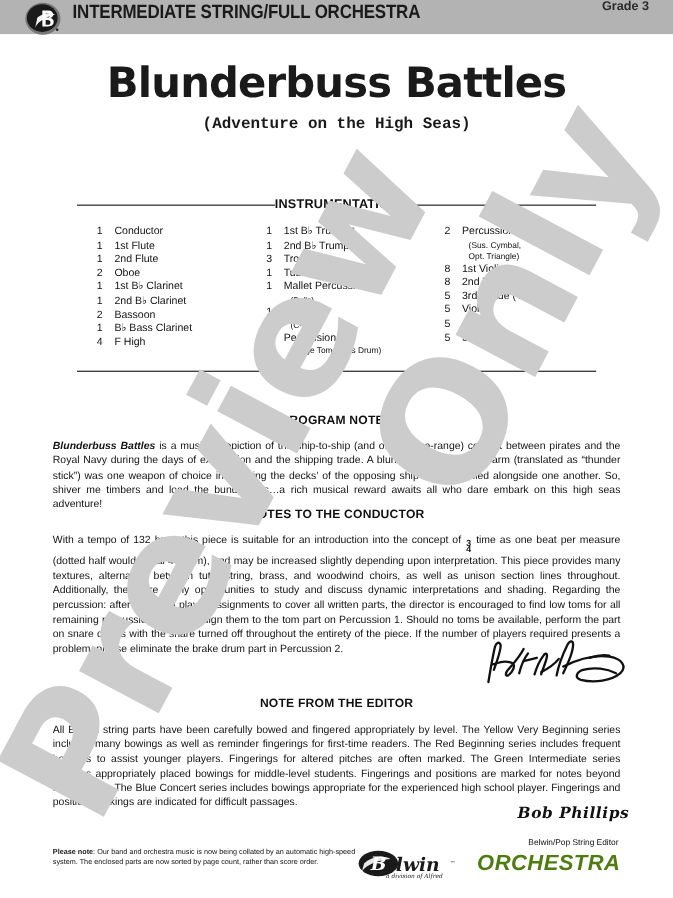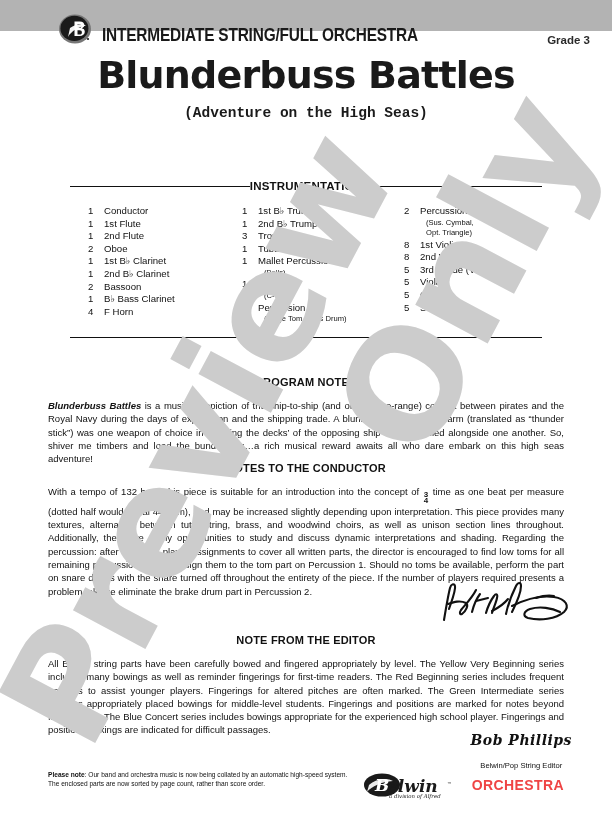--- a/index.html
+++ b/index.html
@@ -57,23 +57,22 @@
     height: 31px;
     background: #b3b3b3;
     z-index: 2;
   }
   .header-inner {
     position: absolute;
     left: 0; top: 0;
     width: 612px;
     height: 46px;
     display: flex;
-    align-items: flex-end;
+    align-items: flex-start;
     z-index: 3;
-    padding-left: 36px;
   }
   .belwin-mark {
     position: relative;
     width: 34px;
     height: 34px;
     margin-left: 22px;
     flex: 0 0 auto;
   }
   .belwin-mark svg { display: block; }
   .header-title {
@@ -285,25 +284,26 @@
   }
   .belwin-word {
     position: relative;
     width: 106px;
     height: 30px;
   }
   .belwin-word svg { display: block; }
   .orchestra-word {
     font-family: "Liberation Sans", sans-serif;
     font-weight: 700;
-    font-size: 14px;
+    font-size: 20px;
     letter-spacing: 0.4px;
-    color: #ef4444;
+    color: #4d7c0f;
     margin-left: 3px;
     margin-top: -4px;
+    font-style: italic;
   }
 </style>
 </head>
 <body>
 
 <div class="page">
 
   <div class="watermark">
     <div class="wm-text wm-preview">Preview</div>
     <div class="wm-text wm-only">Only</div>
@@ -365,21 +365,21 @@
         <div class="instr-line">
             <span class="instr-qty">2</span>
             <span class="instr-name">Bassoon</span>
           </div>
         <div class="instr-line">
             <span class="instr-qty">1</span>
             <span class="instr-name">B♭ Bass Clarinet</span>
           </div>
         <div class="instr-line">
             <span class="instr-qty">4</span>
-            <span class="instr-name">F Horn</span>
+            <span class="instr-name">F High</span>
           </div>
       </div>
 
       <div class="instr-col c2">
         <div class="instr-line">
             <span class="instr-qty">1</span>
             <span class="instr-name">1st B♭ Trumpet</span>
           </div>
         <div class="instr-line">
             <span class="instr-qty">1</span>

